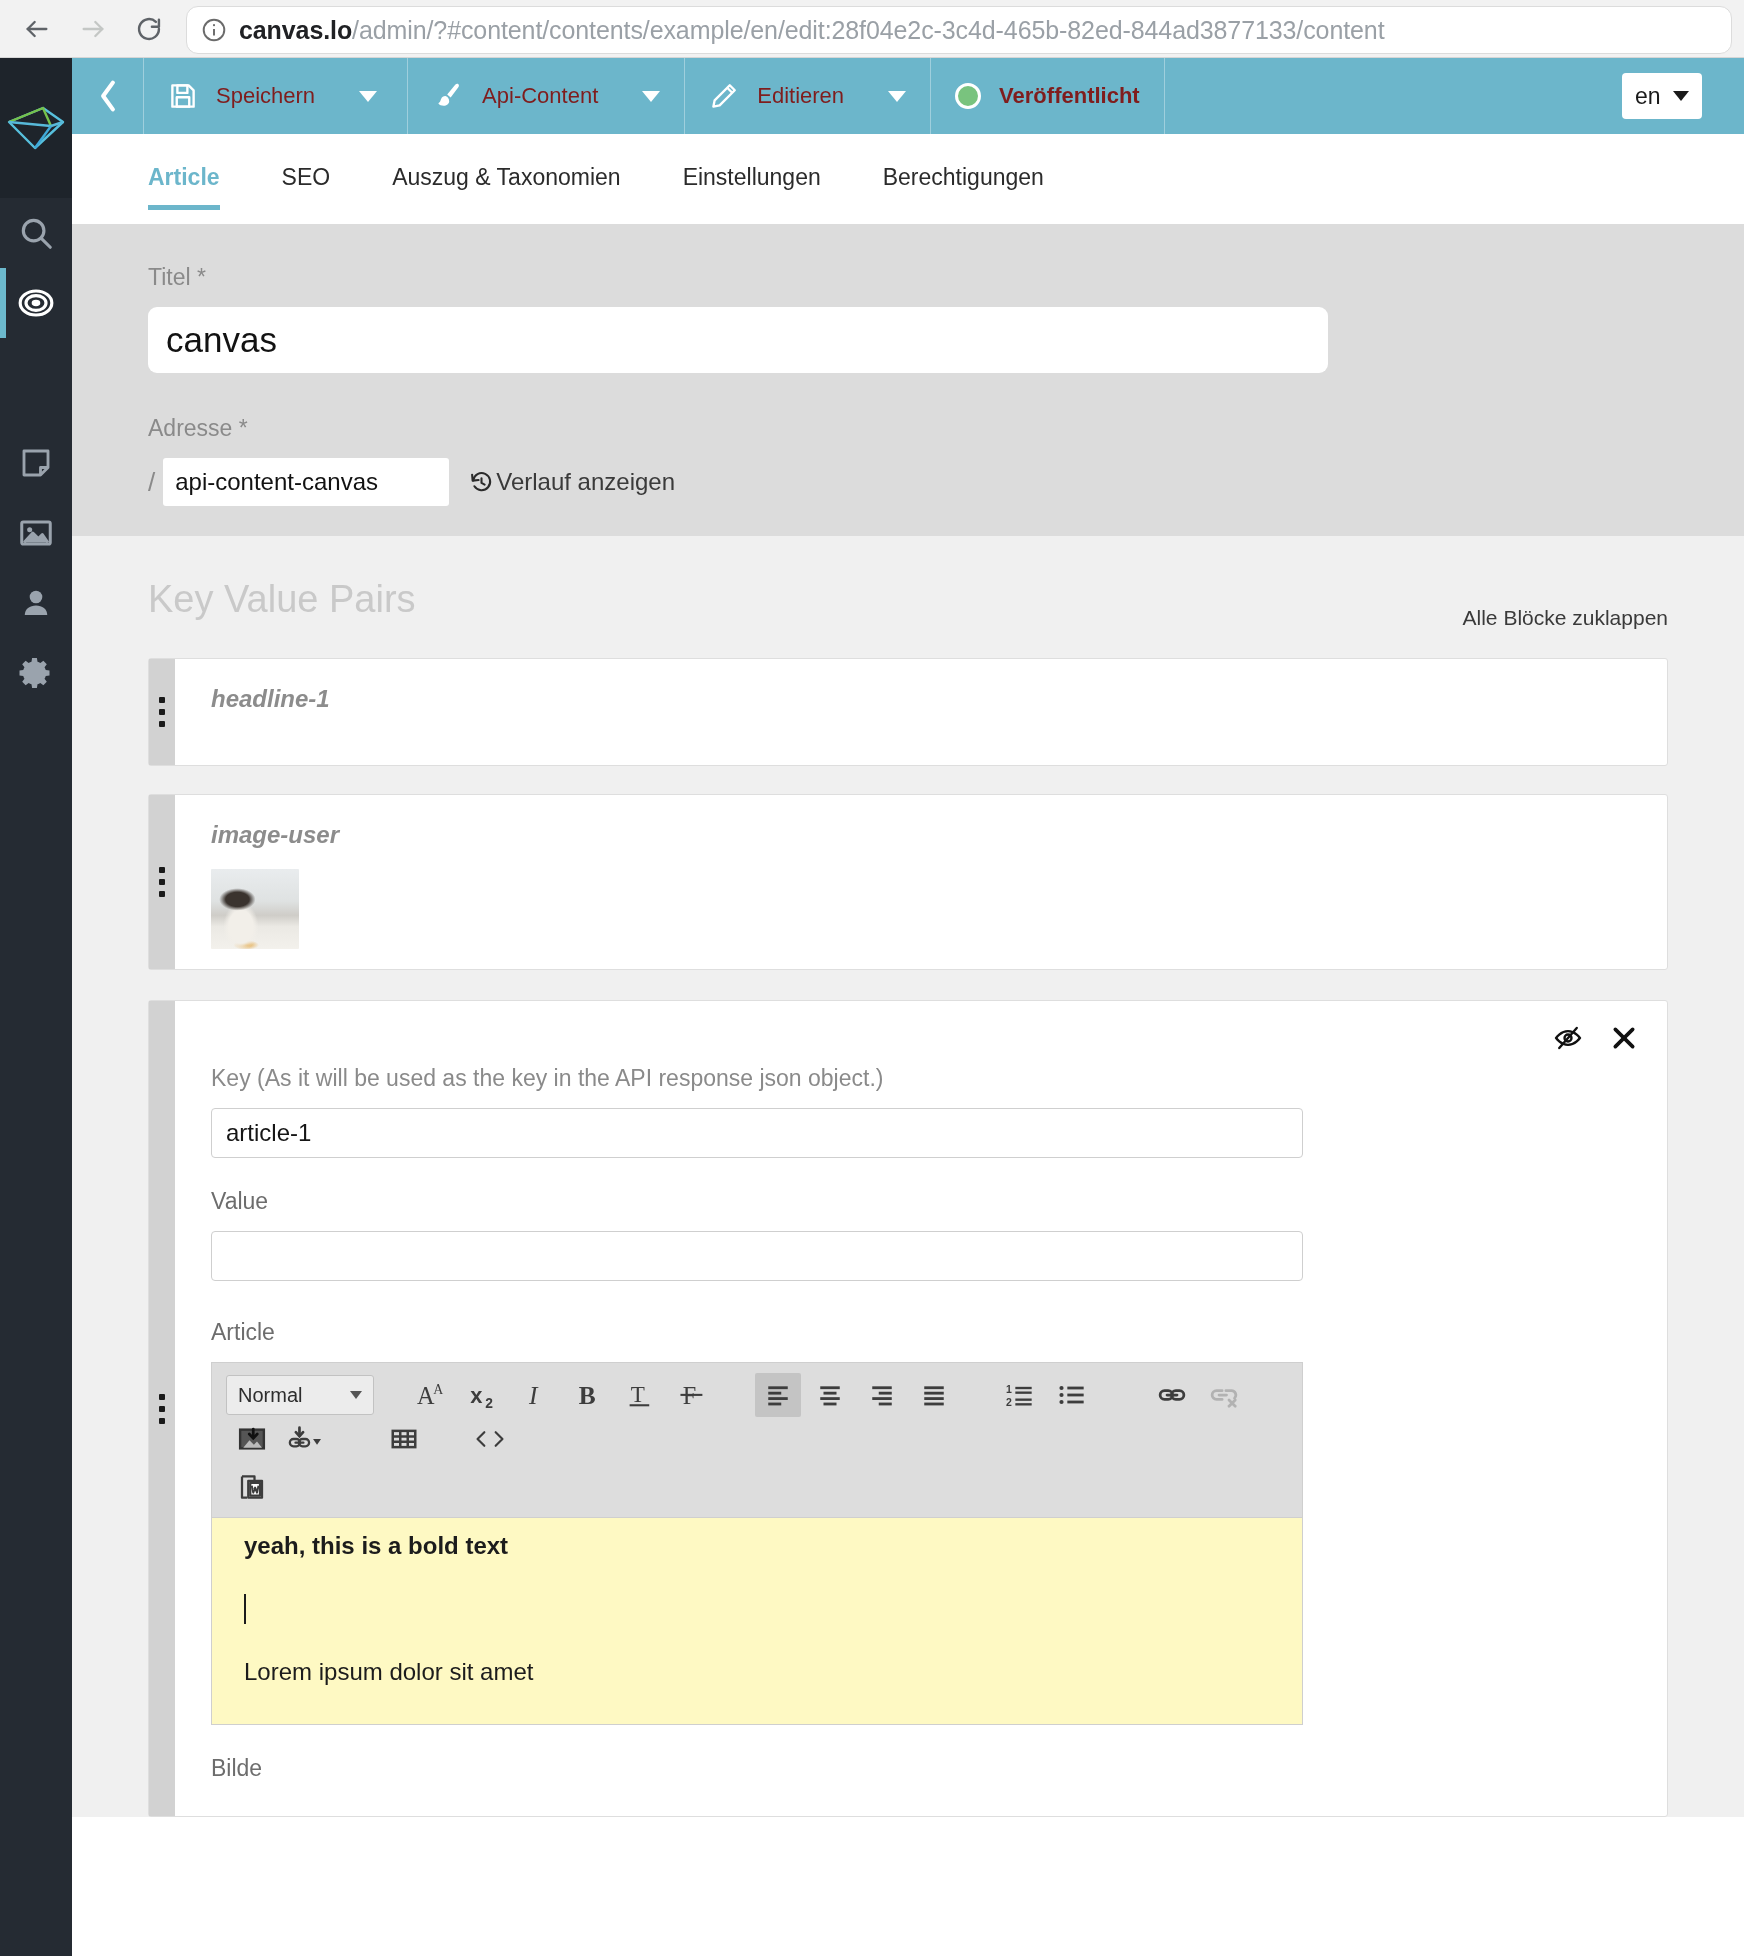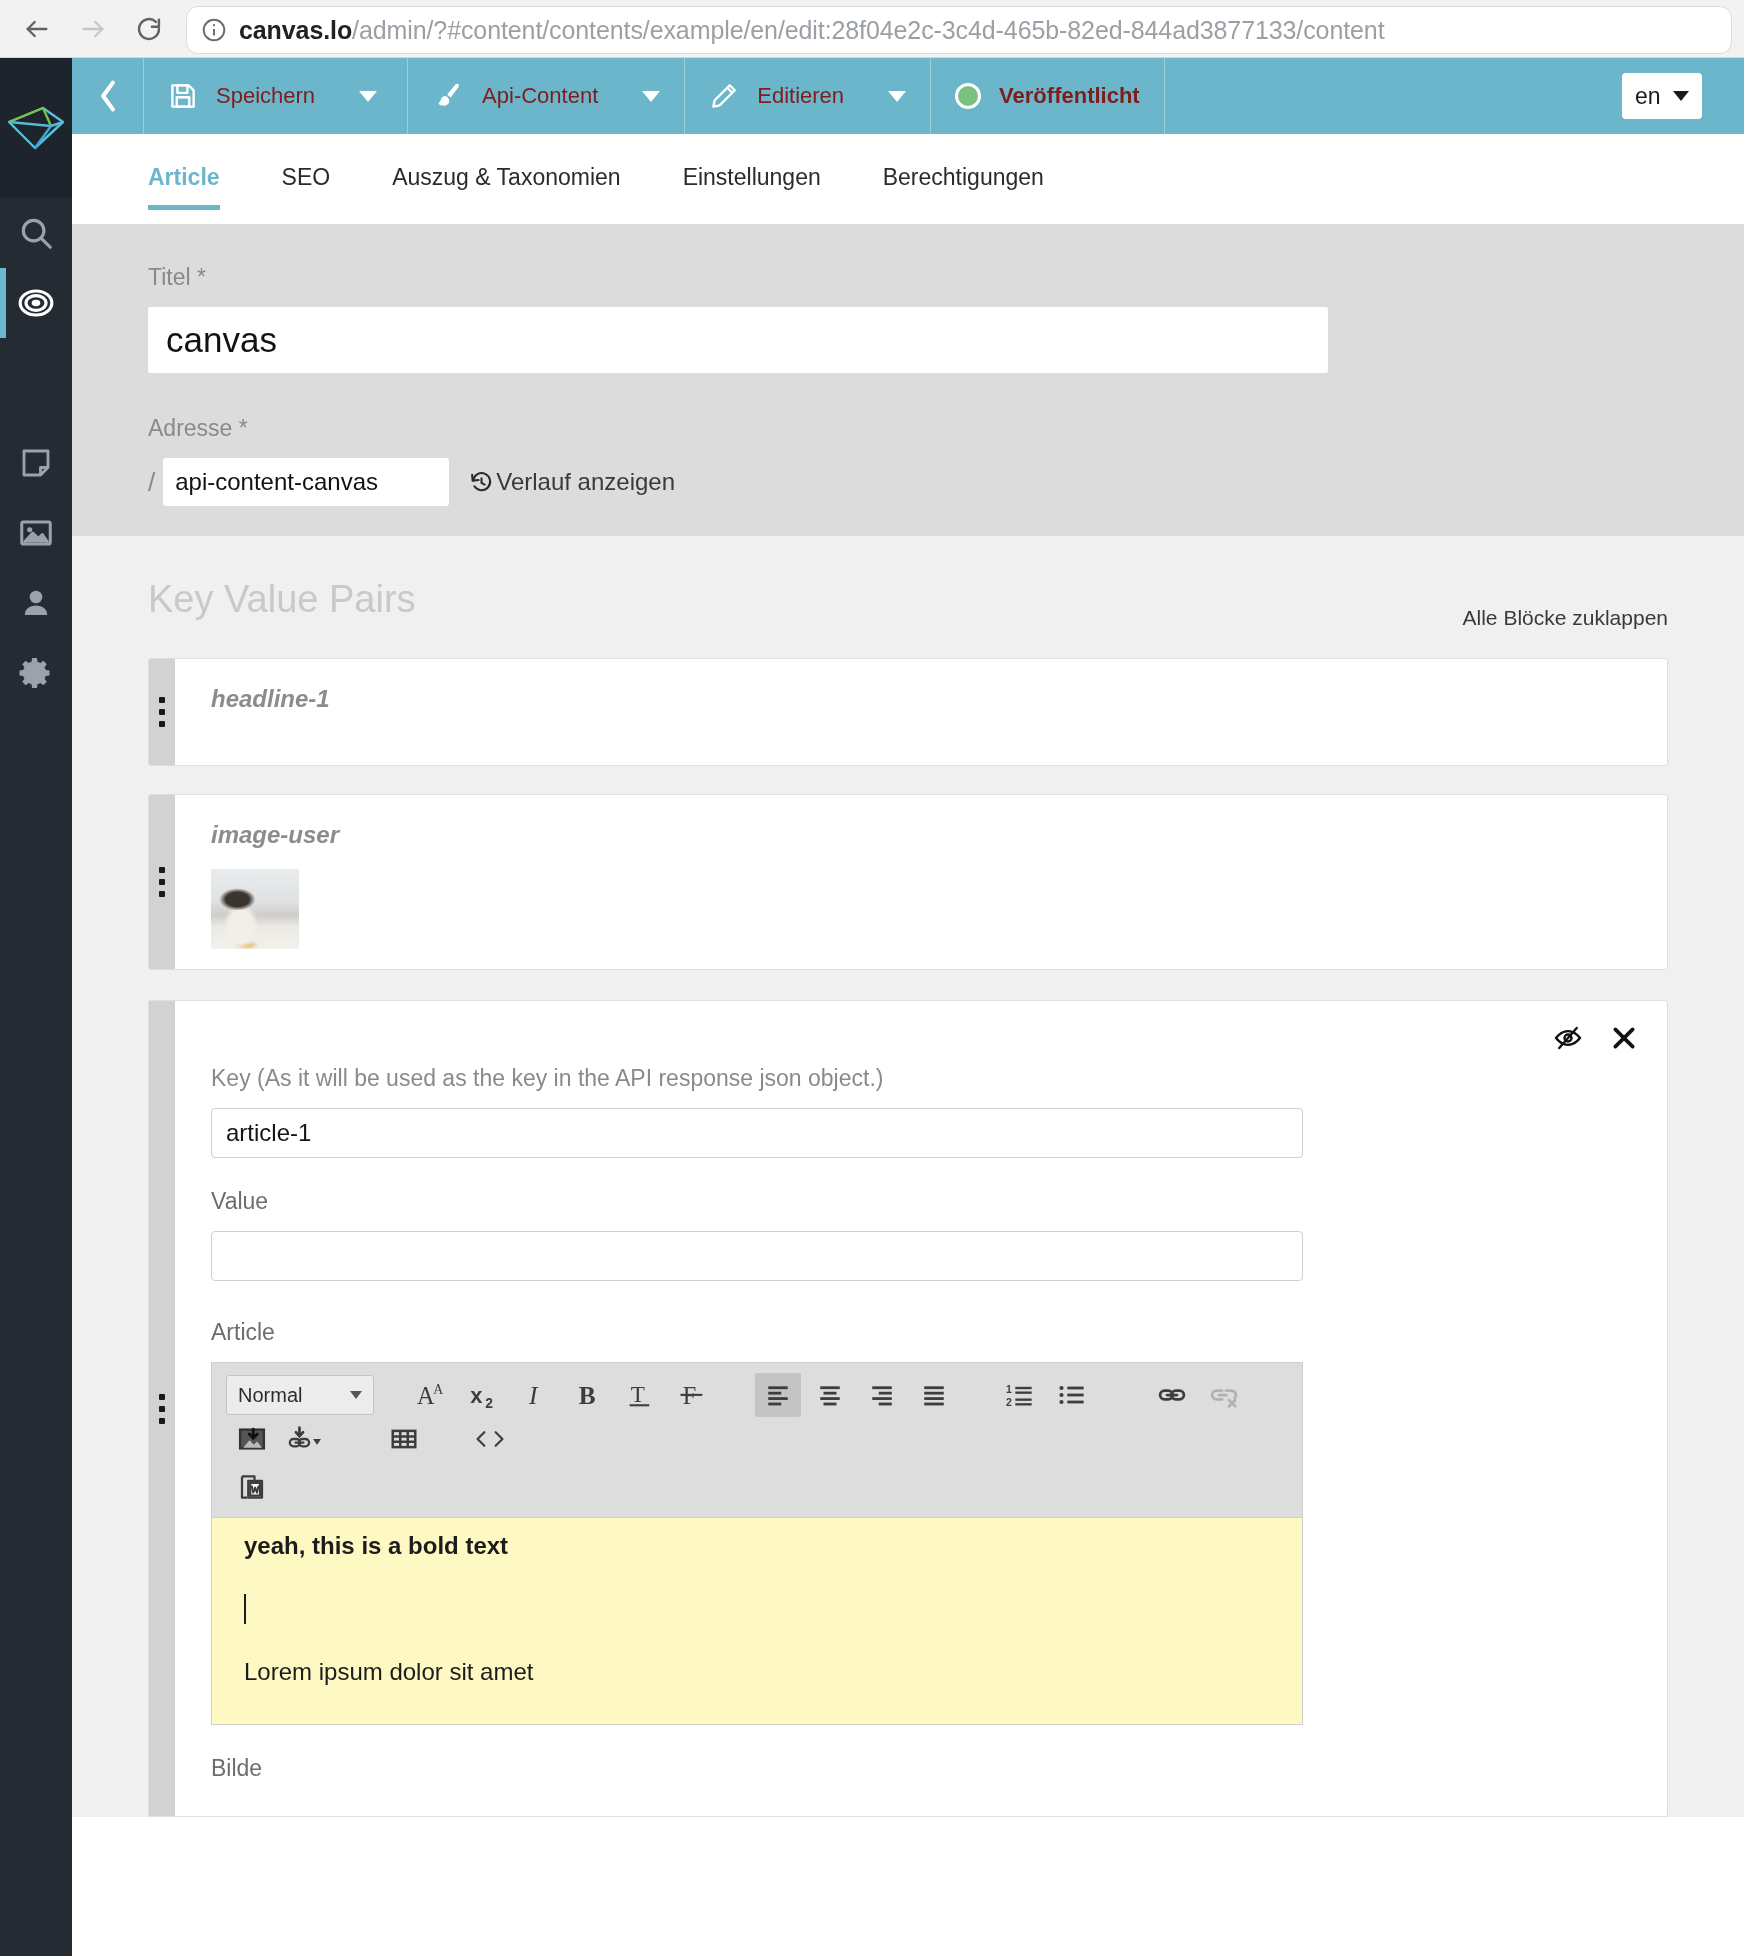--- a/index.html
+++ b/index.html
@@ -151,21 +151,21 @@
   .form-panel {
     width: 1672px; height: 312px;
     background: #dcdcdc;
     padding: 40px 76px 0 76px;
   }
   .field-label {
     font-size: 23px; color: #8a8a8a; margin-bottom: 16px;
   }
   .title-input {
     width: 1180px; height: 66px;
-    background: #ffffff; border: none; border-radius: 2px;
+    background: #ffffff; border: none; border-radius: 9px;
     font-size: 35px; color: #121212;
     padding: 0 18px;
     font-family: "Liberation Sans", sans-serif;
     display: flex; align-items: center;
   }
   .addr-row { display: flex; align-items: center; margin-top: 0; }
   .slash { font-size: 26px; color: #8a8a8a; margin-right: 8px; }
   .addr-input {
     width: 286px; height: 48px;
     background: #ffffff; border: none; border-radius: 3px;

